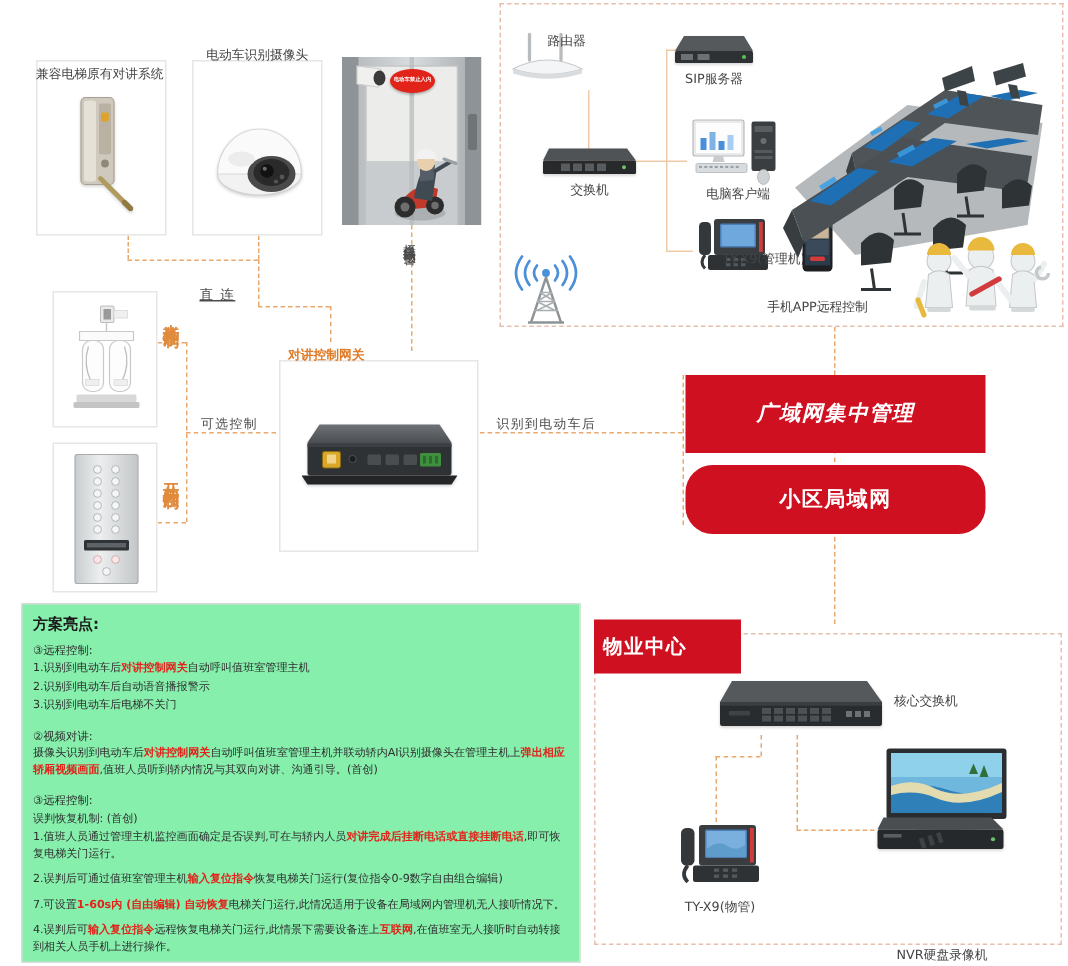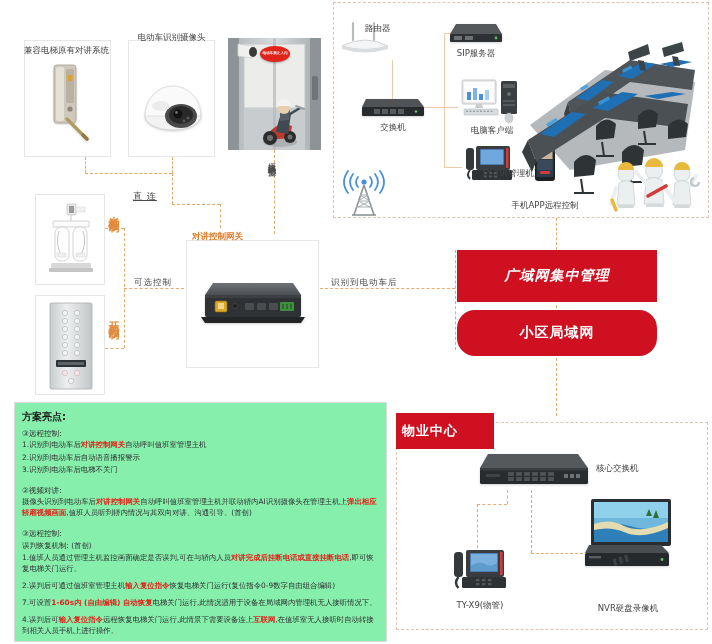--- a/index.html
+++ b/index.html
@@ -562,21 +562,21 @@
     <path d="M6 2 L78 2 L86 10 L2 10 Z" fill="#4a4e51"></path>
     <rect x="2" y="10" width="84" height="13" rx="1.5" fill="#26292b"></rect>
     <g fill="#3e4245" transform="rotate(-18 40 16)">
       <rect x="30" y="13" width="3" height="7"></rect>
         <rect x="36" y="13" width="3" height="7"></rect>
         <rect x="42" y="13" width="3" height="7"></rect>
     </g>
     <rect x="6" y="13" width="12" height="2.4" fill="#5a5e61"></rect>
     <circle cx="79" cy="16.5" r="1.4" fill="#6ac46a"></circle>
   </svg>
-  <div class="cap" style="left:582px;top:603px;width:92px;">NVR硬盘录像机</div>
+  <div class="cap" style="left:582px;top:632px;width:92px;">NVR硬盘录像机</div>
 
   <div id="highlights">
     <div class="h-title">方案亮点:</div>
 
     <div class="sec">③远程控制:</div>
     <p><span>1.识别到电动车后</span><span class="hl">对讲控制网关</span><span>自动呼叫值班室管理主机</span></p>
     <p><span>2.识别到电动车后自动语音播报警示</span></p>
     <p><span>3.识别到电动车后电梯不关门</span></p>
 
     <div class="gap"></div>

